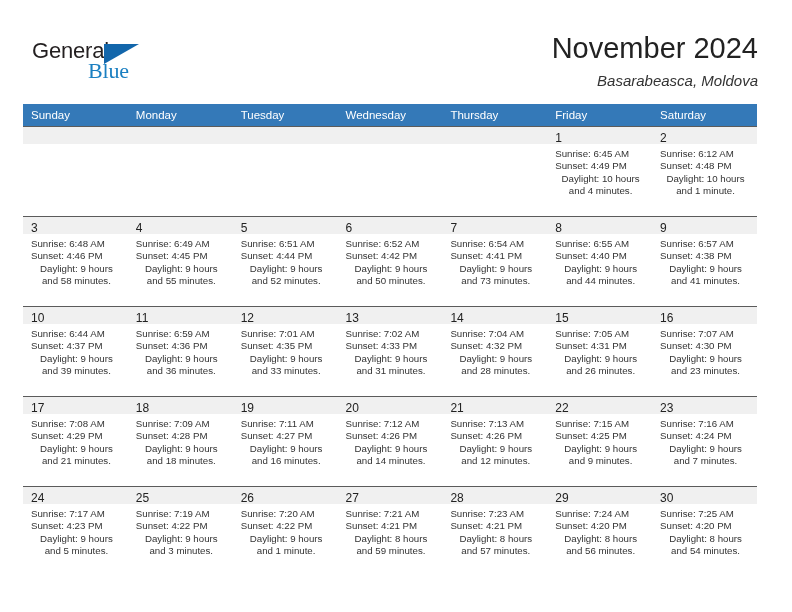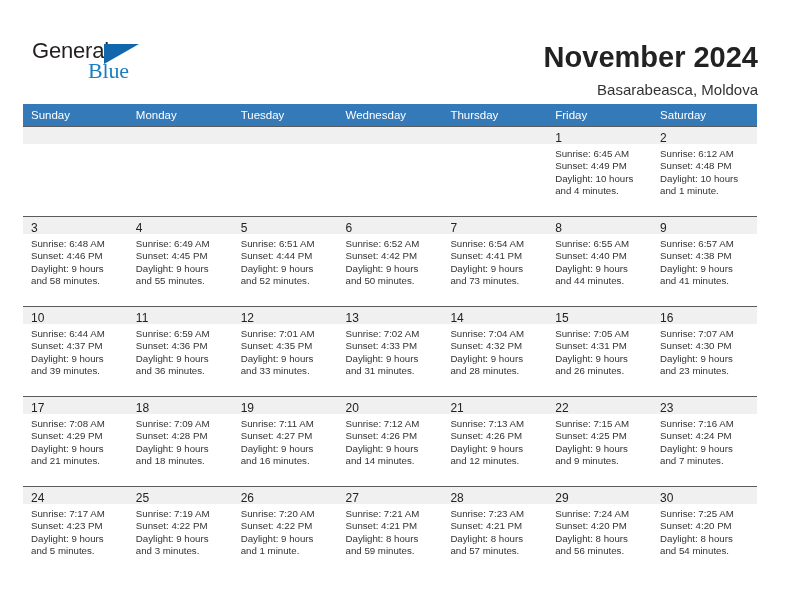--- a/index.html
+++ b/index.html
@@ -67,31 +67,31 @@
 
   .title-block {
     position: absolute;
     right: 34px;
     top: 30px;
     text-align: right;
   }
   .cal-title {
     font-size: 29px;
     color: #222222;
-    font-weight: bold;
+    font-weight: normal;
     line-height: 36px;
     white-space: nowrap;
-    margin-top: 9px;
   }
   .cal-sub {
     font-size: 15px;
     color: #333333;
     line-height: 22px;
     margin-top: 4px;
     white-space: nowrap;
+    font-style: italic;
   }
 
   
   .calendar {
     position: absolute;
     left: 23px;
     top: 104px;
     width: 734px;
     border-collapse: collapse;
     table-layout: fixed;
@@ -141,20 +141,21 @@
     padding: 4px 6px 0 8px;
     font-size: 9.7px;
     line-height: 12.4px;
     color: #333333;
   }
   .info div {
     white-space: nowrap;
   }
   .info .wrap {
     white-space: normal;
+    text-align: center;
   }
 </style>
 </head>
 <body>
 
 <div class="page">
 
   <div class="header">
 
     <div class="logo">

